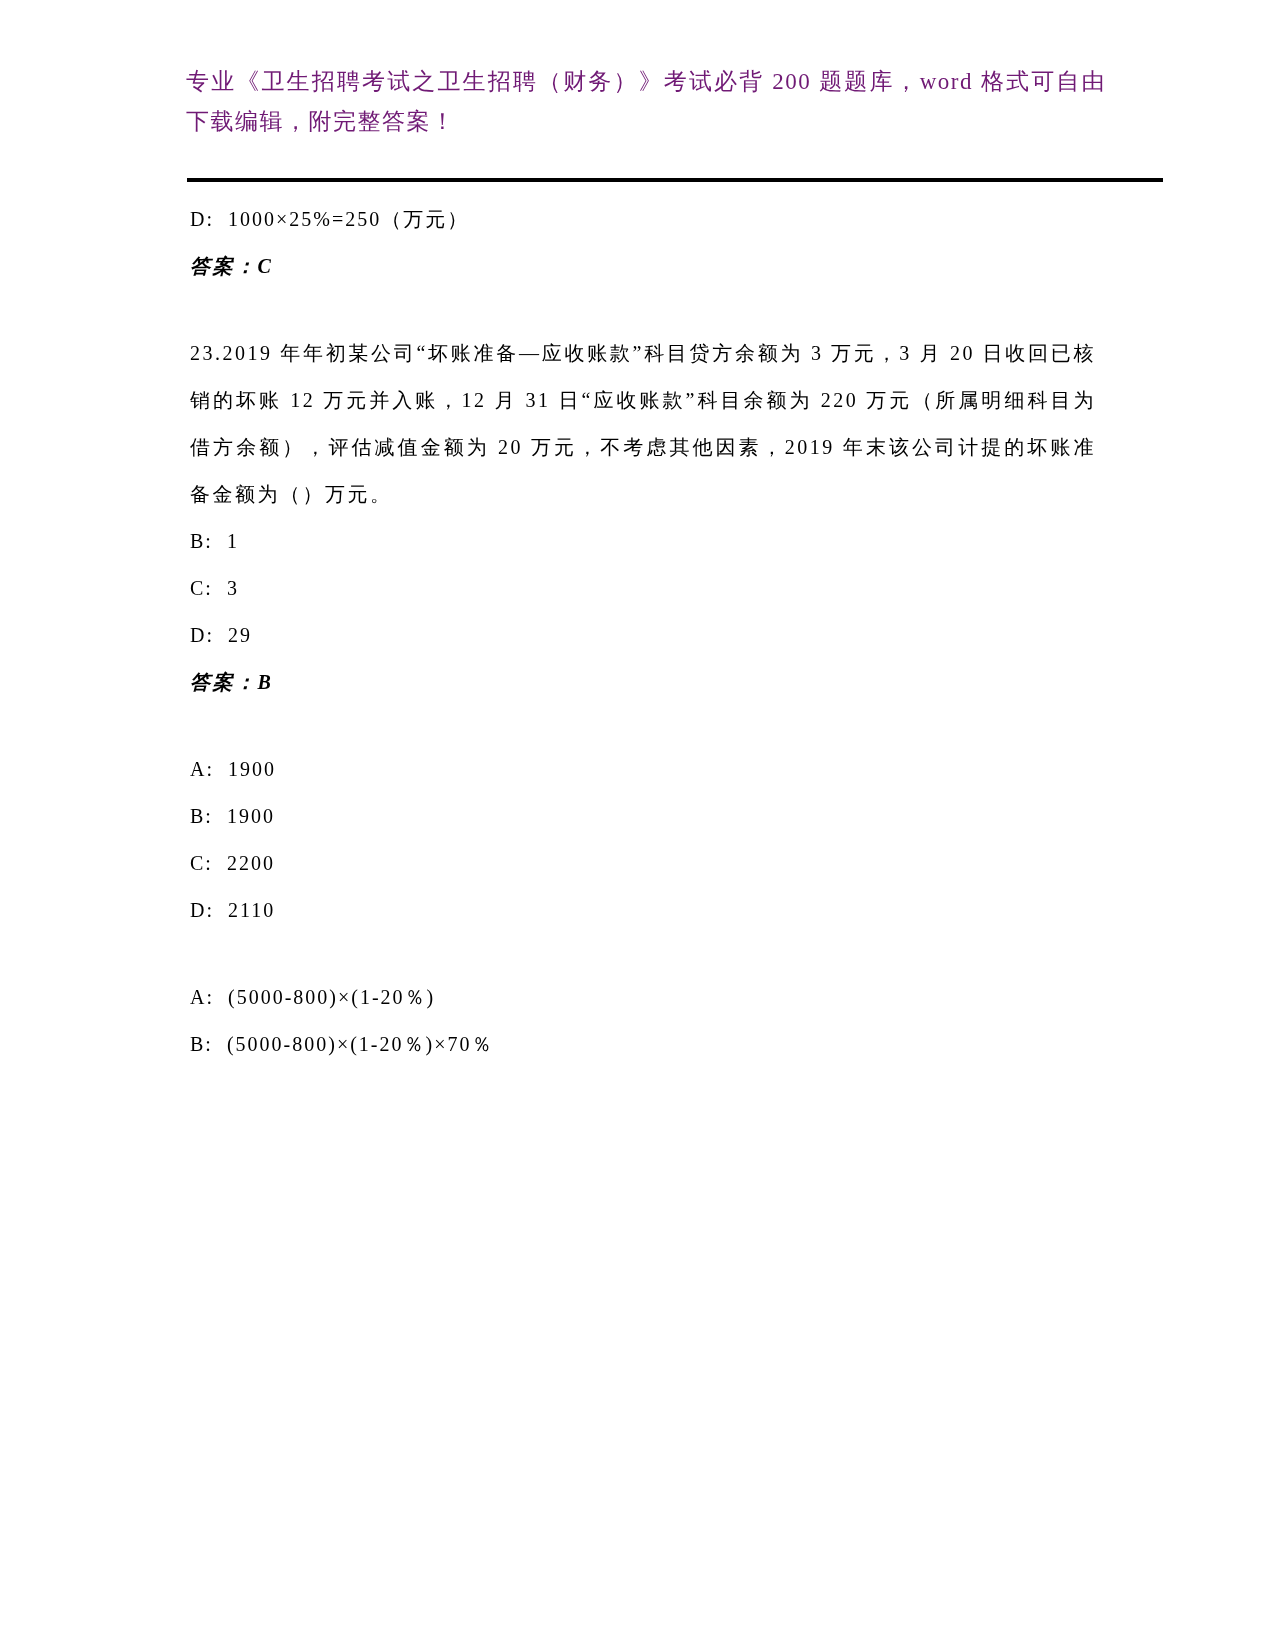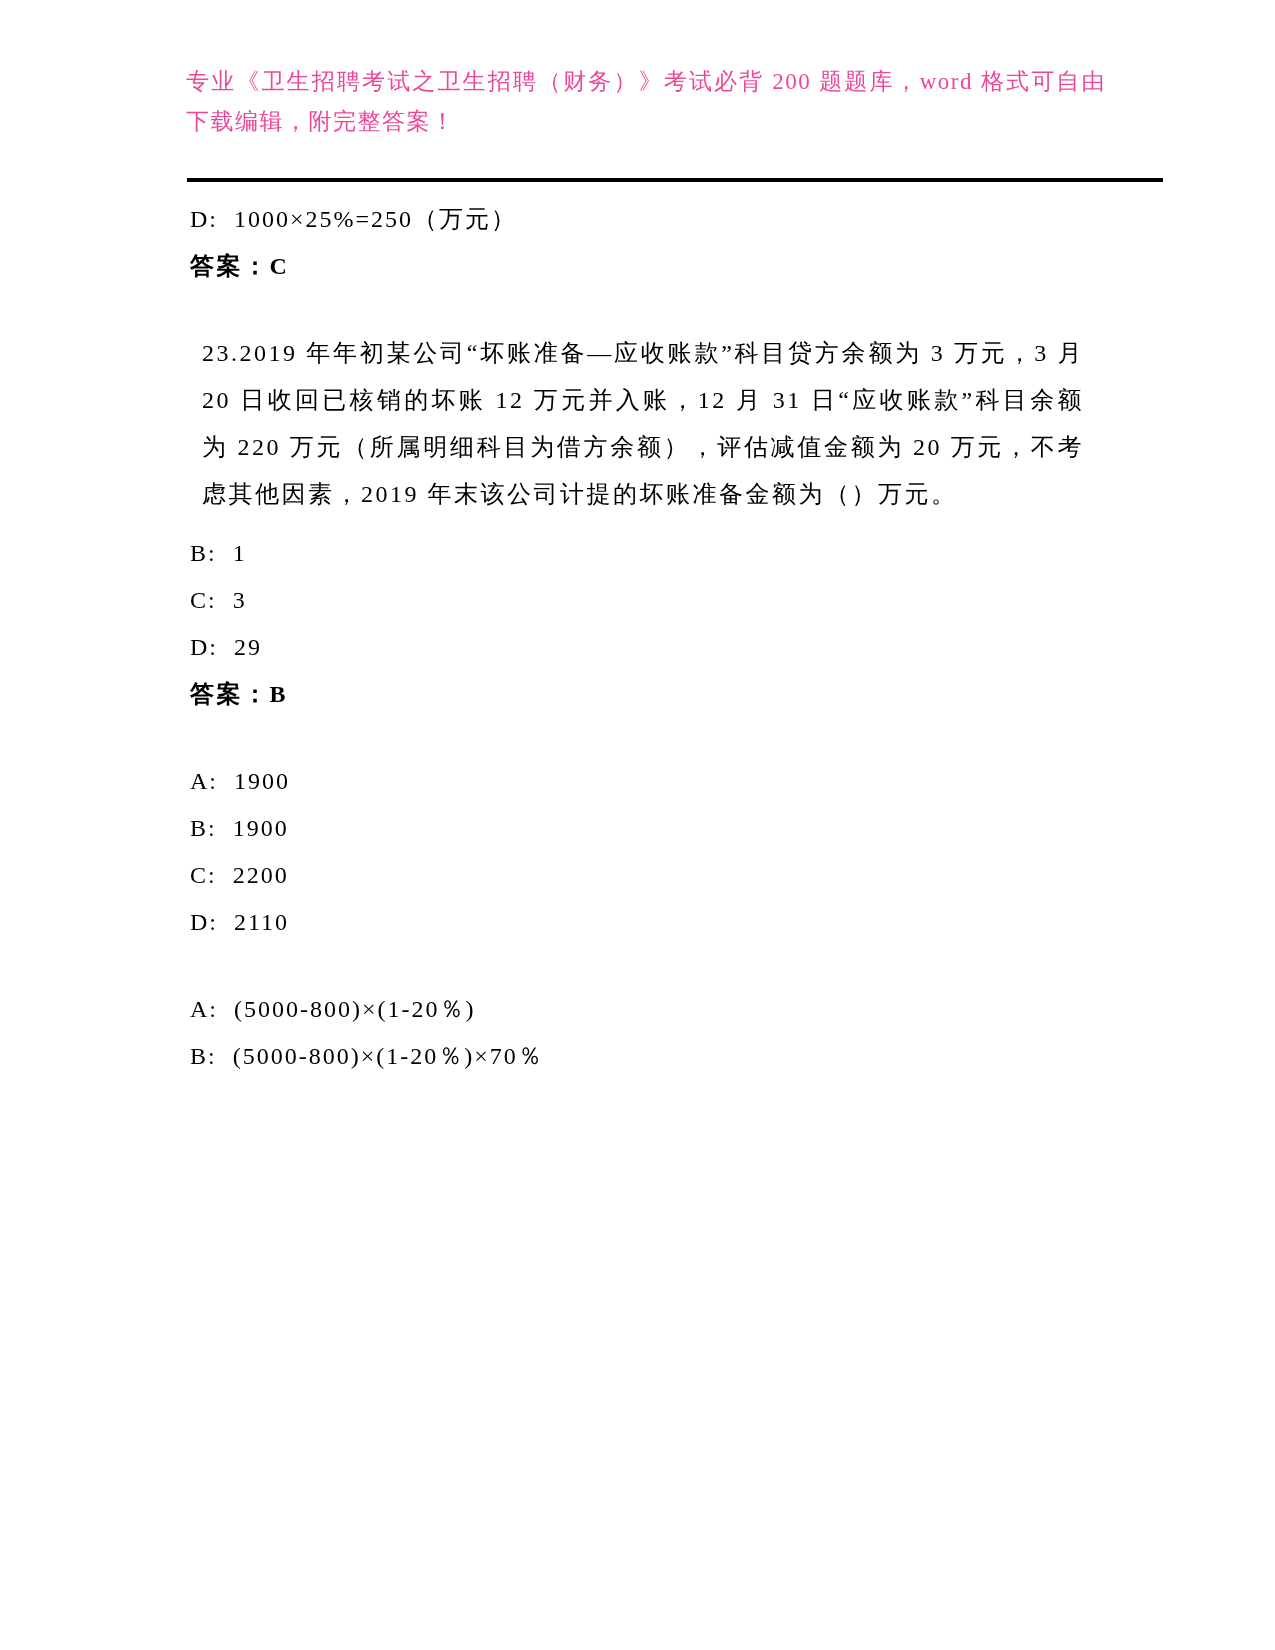--- a/index.html
+++ b/index.html
@@ -22,52 +22,52 @@
   }
   
   .header-text {
     position: absolute;
     left: 186px;
     top: 62px;
     width: 920px;
     font-size: 23px;
     line-height: 40px;
     letter-spacing: 1.5px;
-    color: #ec4899;
+    color: #701a75;
     text-align: justify;
   }
   .header-rule {
     position: absolute;
     left: 187px;
     top: 178px;
     width: 976px;
     height: 3px;
     border-top: 2px solid #000;
     border-bottom: 2px solid #000;
   }
   
   .content {
     position: absolute;
     left: 190px;
     top: 196px;
     width: 906px;
-    font-size: 24px;
+    font-size: 20px;
     line-height: 47px;
   }
   .qtext {
-    margin: 12px;
+    margin: 0;
     text-align: justify;
     letter-spacing: 2.5px;
     word-break: break-all;
   }
   .line {
     white-space: pre-wrap;
     letter-spacing: 2px;
   }
-  .answer { font-weight: 700; letter-spacing: 2.5px; }
+  .answer { font-weight: 700; letter-spacing: 2.5px; font-style: italic; }
   .qblock { margin-top: 40px; }
 </style>
 </head>
 <body>
 
 <div class="page">
 
   <div class="header-text">专业《卫生招聘考试之卫生招聘（财务）》考试必背 200 题题库，word 格式可自由下载编辑，附完整答案！</div>
 
   <div class="header-rule"></div>

